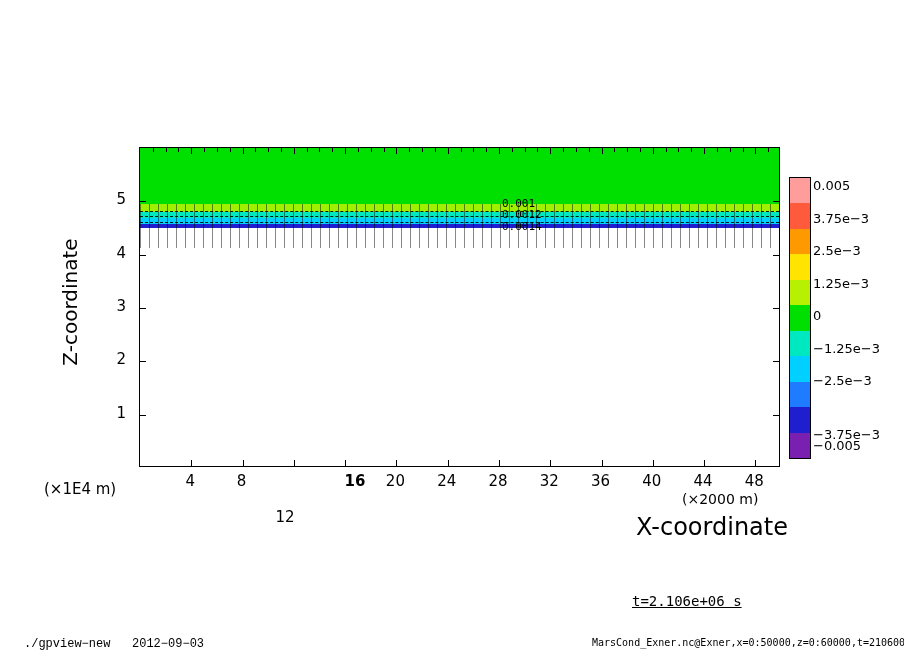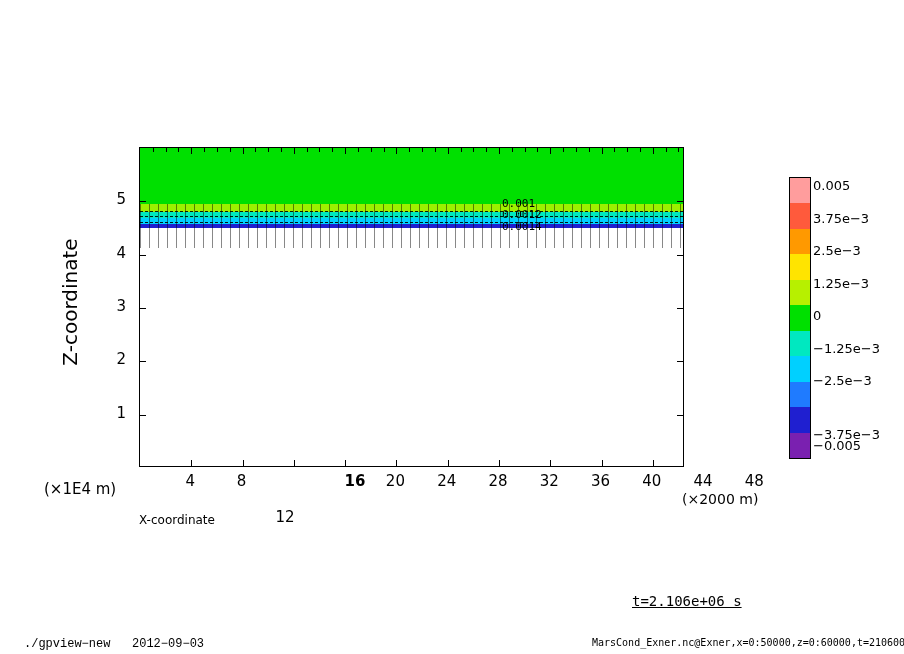--- a/index.html
+++ b/index.html
@@ -21,21 +21,21 @@
     left: 0; top: 74px; width: 904px;
     text-align: center;
     font-size: 25px;
     letter-spacing: 1px;
   }
 
   
   #plot {
     position: absolute;
     left: 139px; top: 147px;
-    width: 545px; height: 320px;
+    width: 641px; height: 320px;
     border: 1px solid #000000;
     box-sizing: border-box;
     background: #ffffff;
     overflow: hidden;
   }
   
   .band { position: absolute; left: 0; width: 100%; }
 
   .hatch {
     position: absolute;
@@ -84,23 +84,23 @@
   #ylabel {
     position: absolute;
     left: -40px; top: 290px;
     width: 220px;
     text-align: center;
     font-size: 20px;
     transform: rotate(-90deg);
     transform-origin: center center;
   }
   #xlabel {
-    left: 139px; top: 513px; width: 641px;
-    text-align: left;
-    font-size: 12px;
+    left: 147px; top: 513px; width: 641px;
+    text-align: right;
+    font-size: 24px;
   }
   #zunits { left: 44px; top: 480px; font-size: 15px; }
   #xunits { left: 682px; top: 491px; font-size: 14px; }
 
   #contour-interval {
     left: 0; top: 560px; width: 904px;
     text-align: center;
     font-size: 15px;
     font-family: "DejaVu Sans Mono", monospace;
   }

